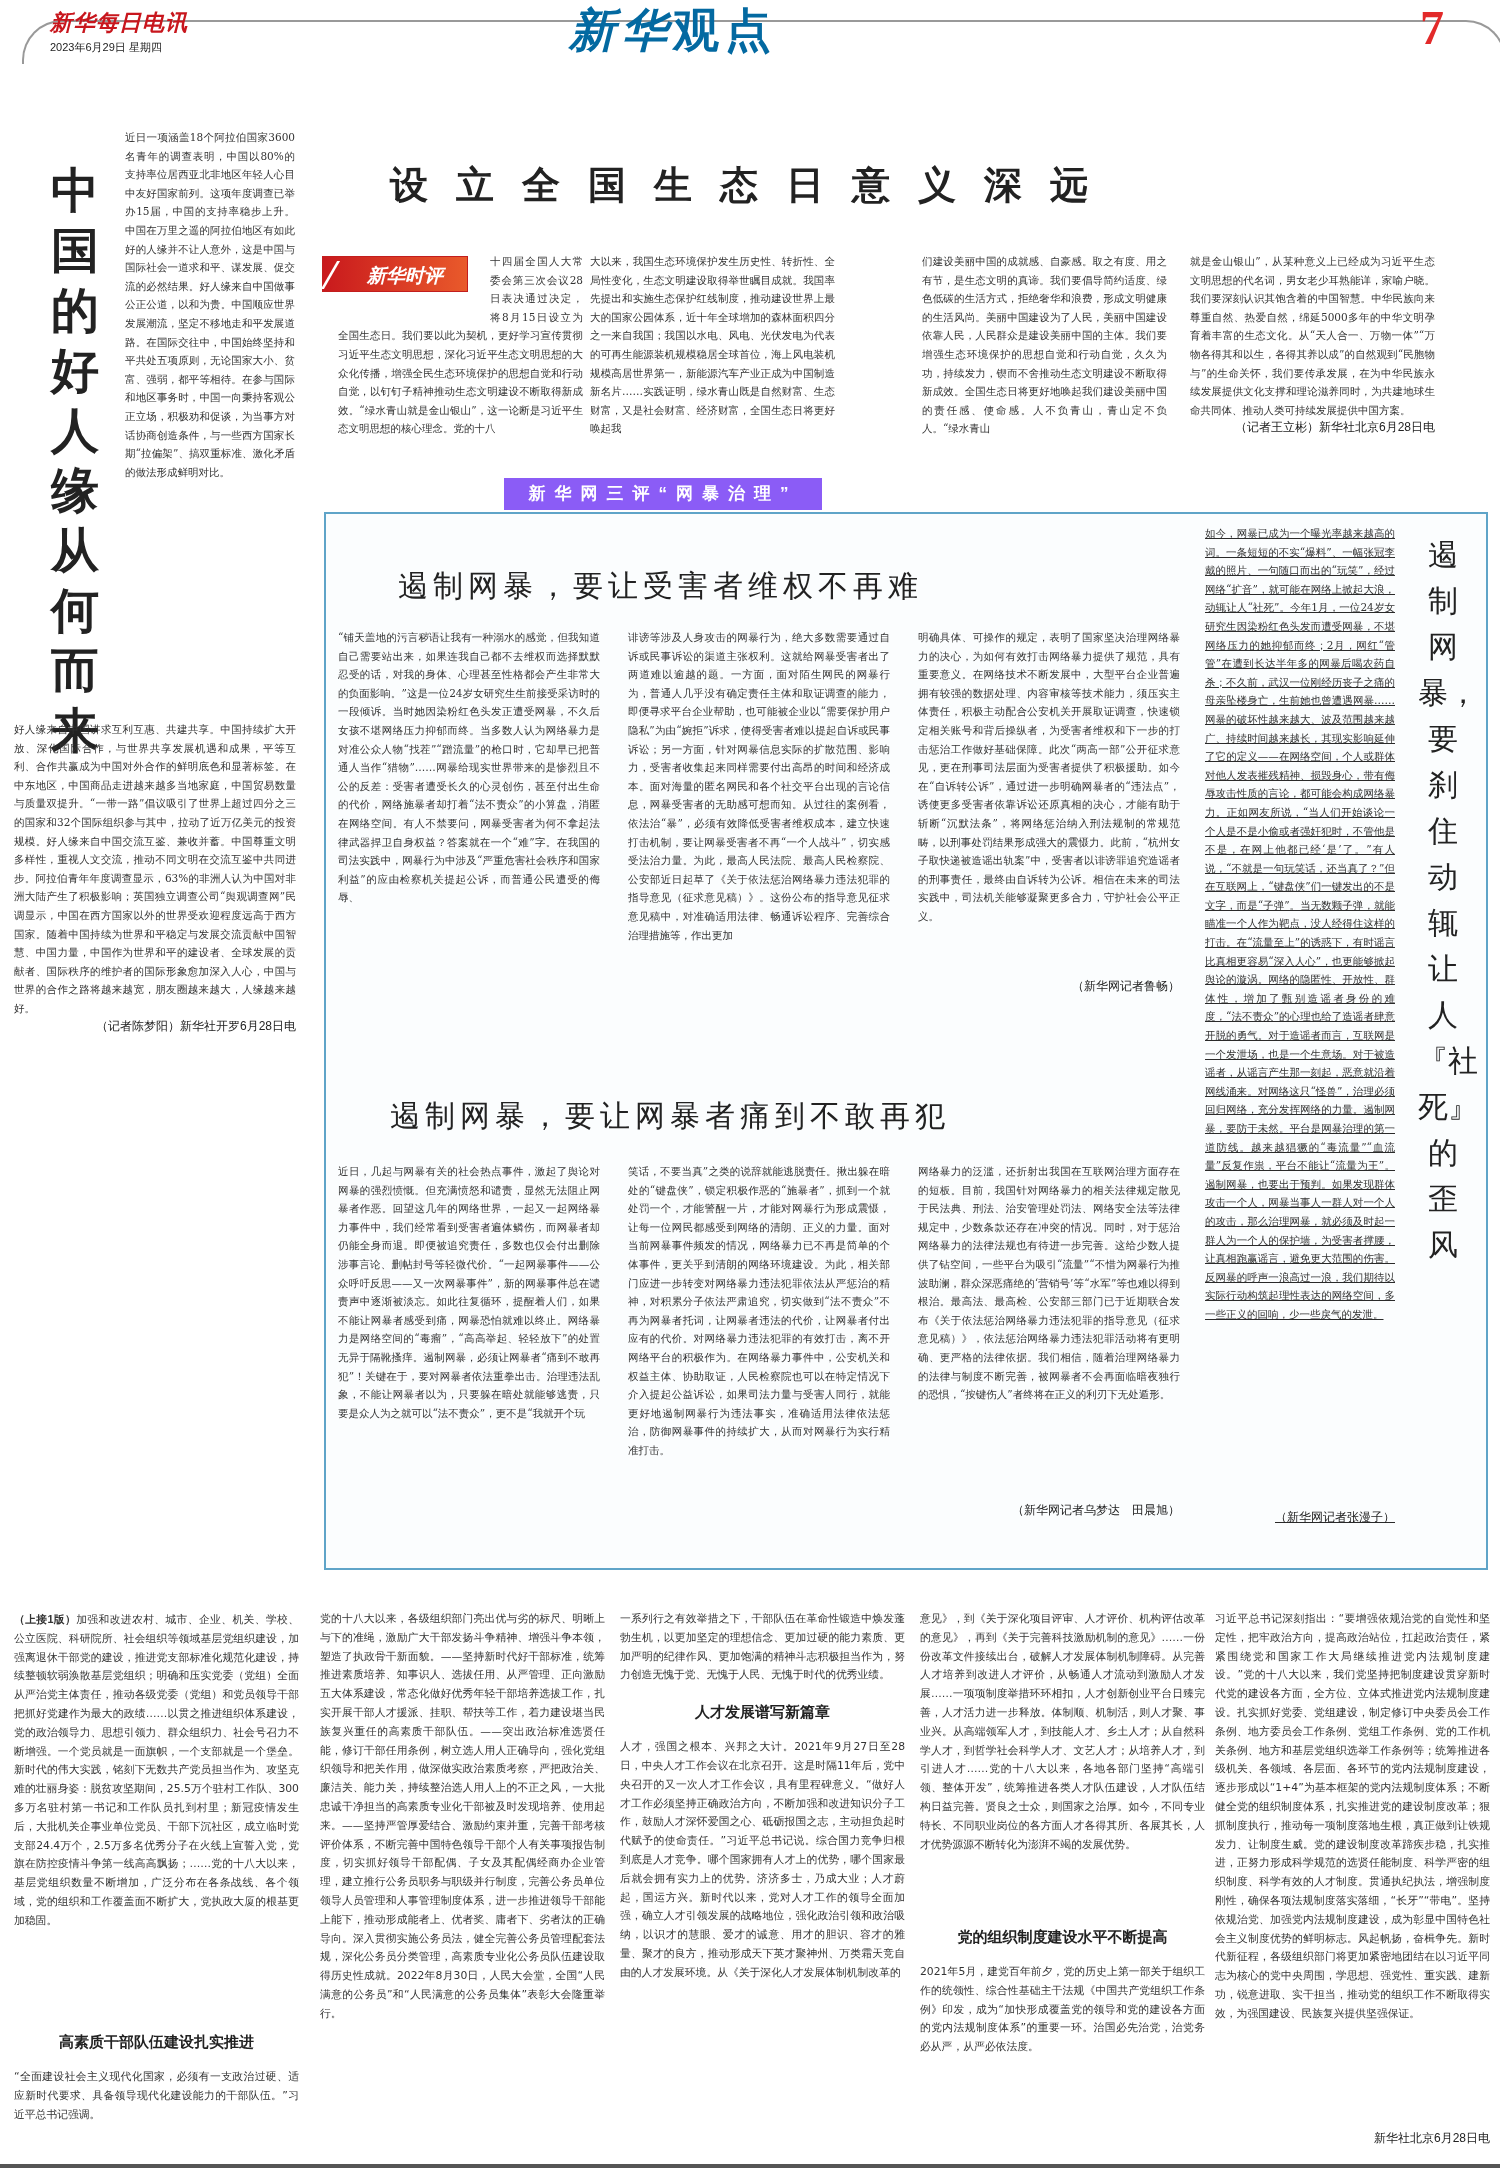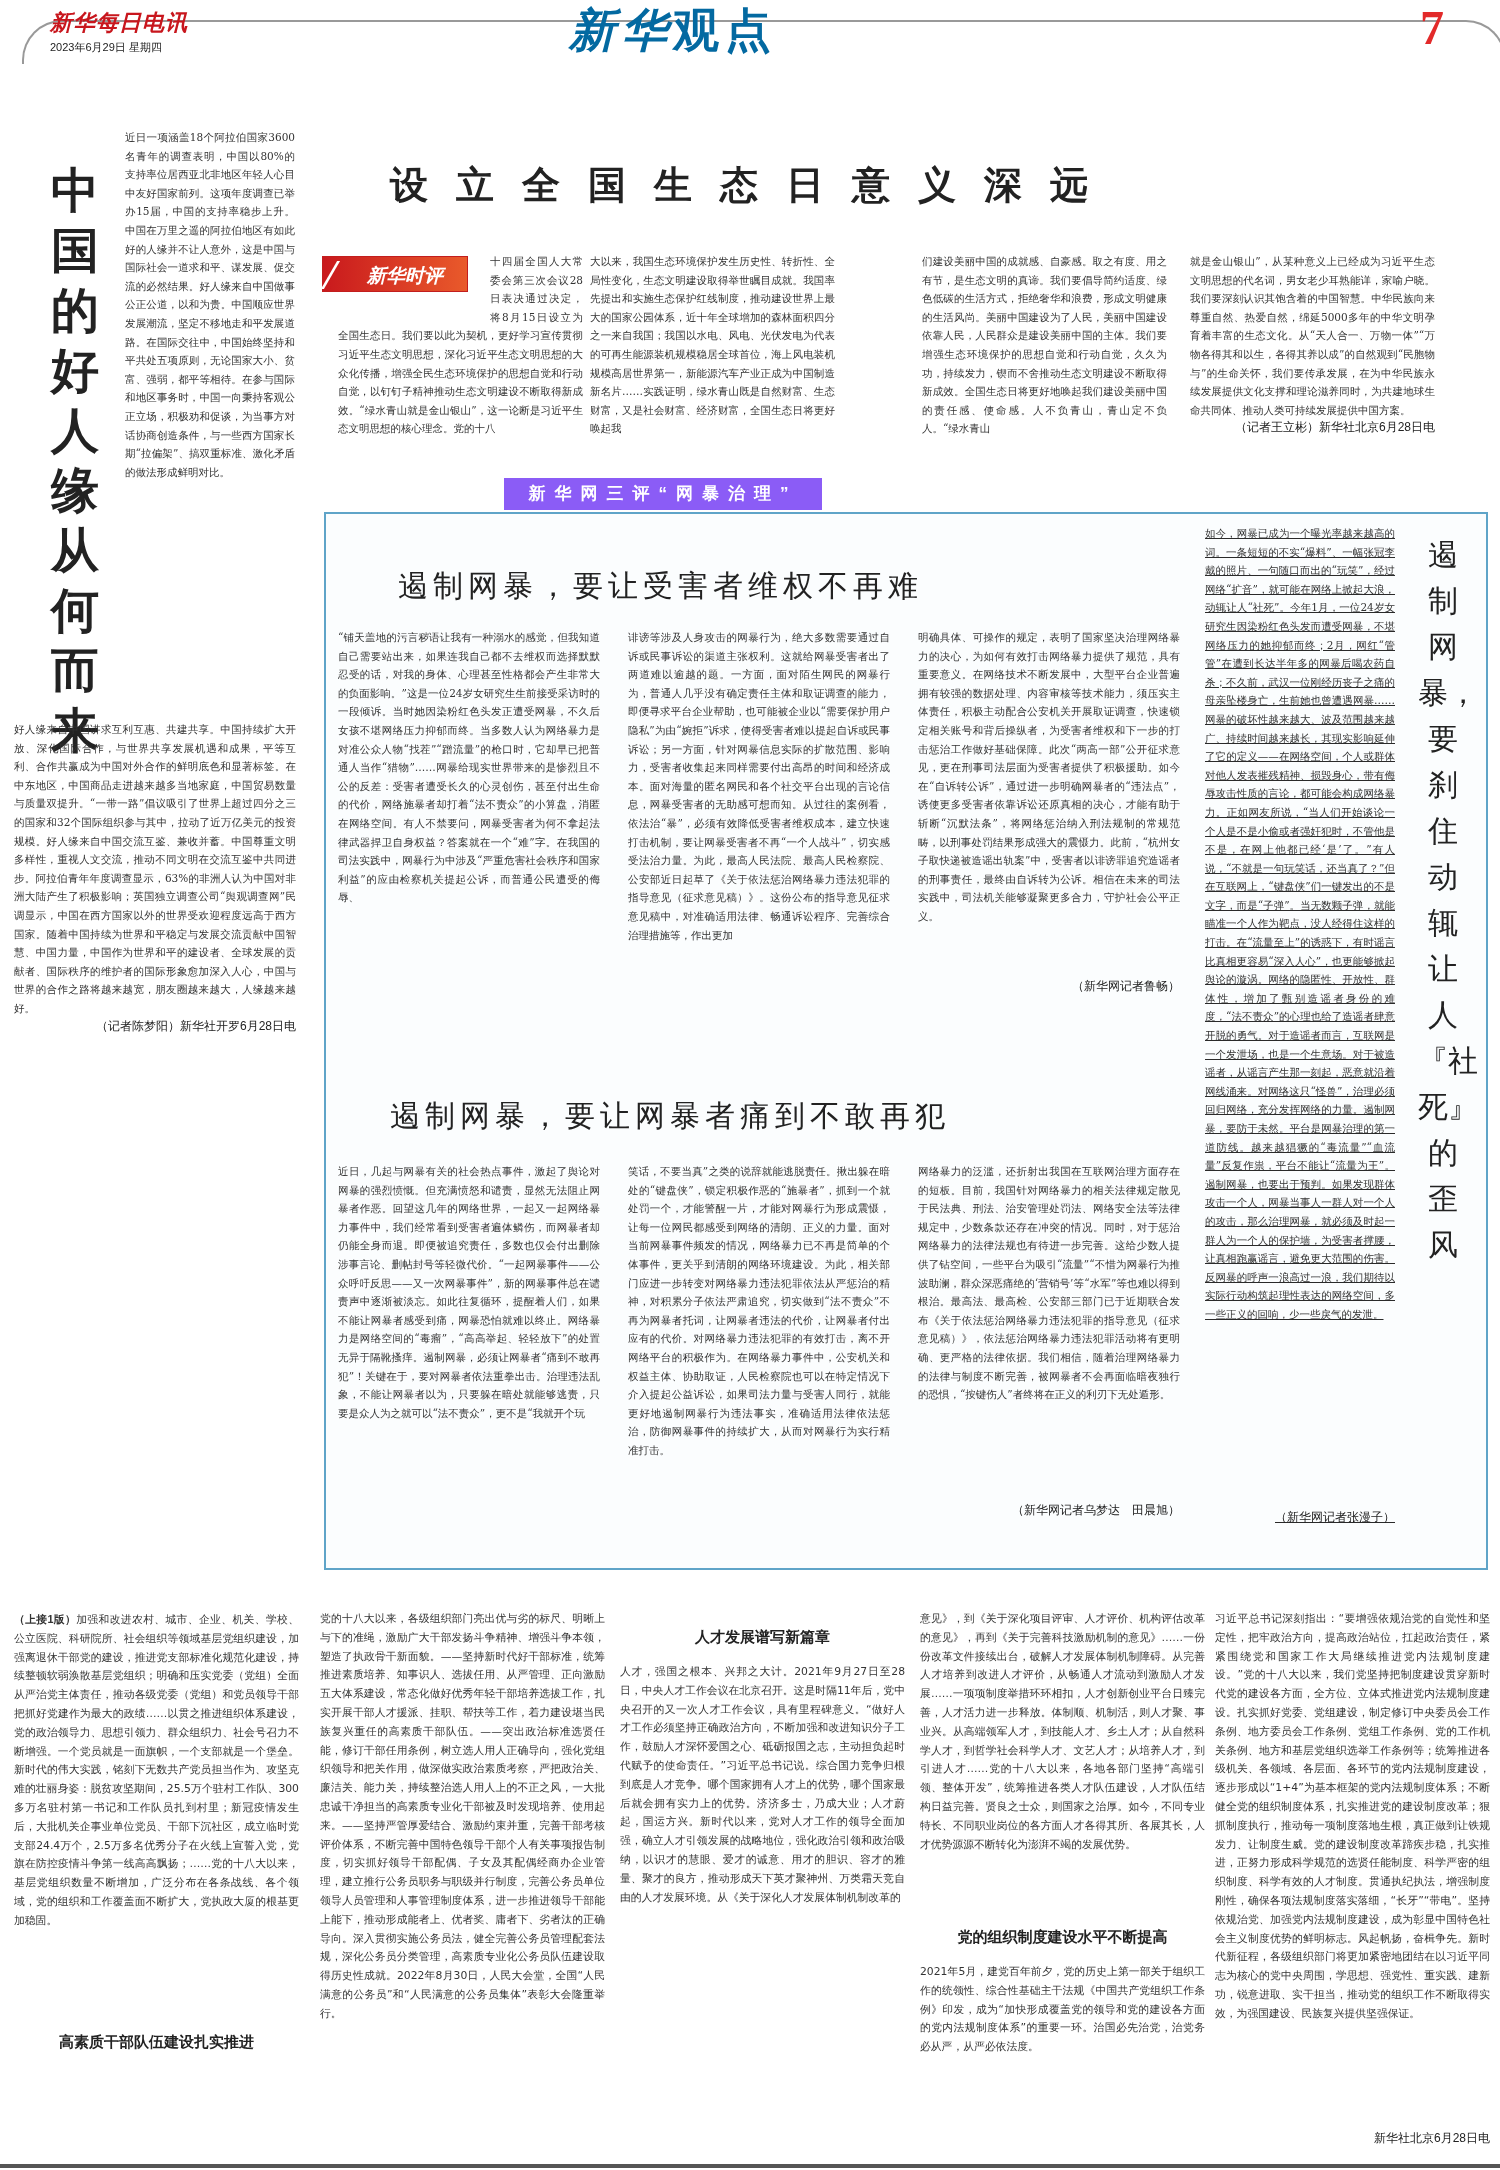--- a/index.html
+++ b/index.html
@@ -108,25 +108,27 @@
 
 <div class="side-col">
   <div class="p" style="height:985px; overflow:hidden;">如今，网暴已成为一个曝光率越来越高的词。一条短短的不实“爆料”、一幅张冠李戴的照片、一句随口而出的“玩笑”，经过网络“扩音”，就可能在网络上掀起大浪，动辄让人“社死”。今年1月，一位24岁女研究生因染粉红色头发而遭受网暴，不堪网络压力的她抑郁而终；2月，网红“管管”在遭到长达半年多的网暴后喝农药自杀；不久前，武汉一位刚经历丧子之痛的母亲坠楼身亡，生前她也曾遭遇网暴……网暴的破坏性越来越大、波及范围越来越广、持续时间越来越长，其现实影响延伸了它的定义——在网络空间，个人或群体对他人发表摧残精神、损毁身心，带有侮辱攻击性质的言论，都可能会构成网络暴力。正如网友所说，“当人们开始谈论一个人是不是小偷或者强奸犯时，不管他是不是，在网上他都已经‘是’了。”有人说，“不就是一句玩笑话，还当真了？”但在互联网上，“键盘侠”们一键发出的不是文字，而是“子弹”。当无数颗子弹，就能瞄准一个人作为靶点，没人经得住这样的打击。在“流量至上”的诱惑下，有时谣言比真相更容易“深入人心”，也更能够掀起舆论的漩涡。网络的隐匿性、开放性、群体性，增加了甄别造谣者身份的难度，“法不责众”的心理也给了造谣者肆意开脱的勇气。对于造谣者而言，互联网是一个发泄场，也是一个生意场。对于被造谣者，从谣言产生那一刻起，恶意就沿着网线涌来。对网络这只“怪兽”，治理必须回归网络，充分发挥网络的力量。遏制网暴，要防于未然。平台是网暴治理的第一道防线。越来越猖獗的“毒流量”“血流量”反复作祟，平台不能让“流量为王”。遏制网暴，也要出于预判。如果发现群体攻击一个人，网暴当事人一群人对一个人的攻击，那么治理网暴，就必须及时起一群人为一个人的保护墙，为受害者撑腰，让真相跑赢谣言，避免更大范围的伤害。反网暴的呼声一浪高过一浪，我们期待以实际行动构筑起理性表达的网络空间，多一些正义的回响，少一些戾气的发泄。</div>
   <div class="byline">（新华网记者张漫子）</div>
 </div>
 <div class="sidebar-vtitle">遏制网暴，要刹住动辄让人『社死』的歪风</div>
 
 <div class="bottom-col" style="left:14px;">
   <div class="p" style="height:405px; overflow:hidden;"><span class="lead-tag">（上接1版）</span><span>加强和改进农村、城市、企业、机关、学校、公立医院、科研院所、社会组织等领域基层党组织建设，加强离退休干部党的建设，推进党支部标准化规范化建设，持续整顿软弱涣散基层党组织；明确和压实党委（党组）全面从严治党主体责任，推动各级党委（党组）和党员领导干部把抓好党建作为最大的政绩……以贯之推进组织体系建设，党的政治领导力、思想引领力、群众组织力、社会号召力不断增强。一个党员就是一面旗帜，一个支部就是一个堡垒。新时代的伟大实践，铭刻下无数共产党员担当作为、攻坚克难的壮丽身姿：脱贫攻坚期间，25.5万个驻村工作队、300多万名驻村第一书记和工作队员扎到村里；新冠疫情发生后，大批机关企事业单位党员、干部下沉社区，成立临时党支部24.4万个，2.5万多名优秀分子在火线上宣誓入党，党旗在防控疫情斗争第一线高高飘扬；……党的十八大以来，基层党组织数量不断增加，广泛分布在各条战线、各个领域，党的组织和工作覆盖面不断扩大，党执政大厦的根基更加稳固。</span></div>
   <div class="subhead">高素质干部队伍建设扎实推进</div>
+  <div class="p">“全面建设社会主义现代化国家，必须有一支政治过硬、适应新时代要求、具备领导现代化建设能力的干部队伍。”习近平总书记强调。</div>
 </div>
 <div class="bottom-col" style="left:320px;">
   <div class="p" style="height:540px; overflow:hidden;">党的十八大以来，各级组织部门亮出优与劣的标尺、明晰上与下的准绳，激励广大干部发扬斗争精神、增强斗争本领，塑造了执政骨干新面貌。——坚持新时代好干部标准，统筹推进素质培养、知事识人、选拔任用、从严管理、正向激励五大体系建设，常态化做好优秀年轻干部培养选拔工作，扎实开展干部人才援派、挂职、帮扶等工作，着力建设堪当民族复兴重任的高素质干部队伍。——突出政治标准选贤任能，修订干部任用条例，树立选人用人正确导向，强化党组织领导和把关作用，做深做实政治素质考察，严把政治关、廉洁关、能力关，持续整治选人用人上的不正之风，一大批忠诚干净担当的高素质专业化干部被及时发现培养、使用起来。——坚持严管厚爱结合、激励约束并重，完善干部考核评价体系，不断完善中国特色领导干部个人有关事项报告制度，切实抓好领导干部配偶、子女及其配偶经商办企业管理，建立推行公务员职务与职级并行制度，完善公务员单位领导人员管理和人事管理制度体系，进一步推进领导干部能上能下，推动形成能者上、优者奖、庸者下、劣者汰的正确导向。深入贯彻实施公务员法，健全完善公务员管理配套法规，深化公务员分类管理，高素质专业化公务员队伍建设取得历史性成就。2022年8月30日，人民大会堂，全国“人民满意的公务员”和“人民满意的公务员集体”表彰大会隆重举行。</div>
 </div>
 <div class="bottom-col" style="left:620px;">
+  <div class="p">一系列行之有效举措之下，干部队伍在革命性锻造中焕发蓬勃生机，以更加坚定的理想信念、更加过硬的能力素质、更加严明的纪律作风、更加饱满的精神斗志积极担当作为，努力创造无愧于党、无愧于人民、无愧于时代的优秀业绩。</div>
   <div class="subhead">人才发展谱写新篇章</div>
   <div class="p" style="height:380px; overflow:hidden;">人才，强国之根本、兴邦之大计。2021年9月27日至28日，中央人才工作会议在北京召开。这是时隔11年后，党中央召开的又一次人才工作会议，具有里程碑意义。“做好人才工作必须坚持正确政治方向，不断加强和改进知识分子工作，鼓励人才深怀爱国之心、砥砺报国之志，主动担负起时代赋予的使命责任。”习近平总书记说。综合国力竞争归根到底是人才竞争。哪个国家拥有人才上的优势，哪个国家最后就会拥有实力上的优势。济济多士，乃成大业；人才蔚起，国运方兴。新时代以来，党对人才工作的领导全面加强，确立人才引领发展的战略地位，强化政治引领和政治吸纳，以识才的慧眼、爱才的诚意、用才的胆识、容才的雅量、聚才的良方，推动形成天下英才聚神州、万类霜天竞自由的人才发展环境。从《关于深化人才发展体制机制改革的</div>
 </div>
 <div class="bottom-col" style="left:920px;">
   <div class="p" style="height:300px; overflow:hidden;">意见》，到《关于深化项目评审、人才评价、机构评估改革的意见》，再到《关于完善科技激励机制的意见》……一份份改革文件接续出台，破解人才发展体制机制障碍。从完善人才培养到改进人才评价，从畅通人才流动到激励人才发展……一项项制度举措环环相扣，人才创新创业平台日臻完善，人才活力进一步释放。体制顺、机制活，则人才聚、事业兴。从高端领军人才，到技能人才、乡土人才；从自然科学人才，到哲学社会科学人才、文艺人才；从培养人才，到引进人才……党的十八大以来，各地各部门坚持“高端引领、整体开发”，统筹推进各类人才队伍建设，人才队伍结构日益完善。贤良之士众，则国家之治厚。如今，不同专业特长、不同职业岗位的各方面人才各得其所、各展其长，人才优势源源不断转化为澎湃不竭的发展优势。</div>
   <div class="subhead">党的组织制度建设水平不断提高</div>
   <div class="p">2021年5月，建党百年前夕，党的历史上第一部关于组织工作的统领性、综合性基础主干法规《中国共产党组织工作条例》印发，成为“加快形成覆盖党的领导和党的建设各方面的党内法规制度体系”的重要一环。治国必先治党，治党务必从严，从严必依法度。</div>
 </div>
 <div class="bottom-col" style="left:1215px; width:275px;">
   <div class="p" style="height:520px; overflow:hidden;">习近平总书记深刻指出：“要增强依规治党的自觉性和坚定性，把牢政治方向，提高政治站位，扛起政治责任，紧紧围绕党和国家工作大局继续推进党内法规制度建设。”党的十八大以来，我们党坚持把制度建设贯穿新时代党的建设各方面，全方位、立体式推进党内法规制度建设。扎实抓好党委、党组建设，制定修订中央委员会工作条例、地方委员会工作条例、党组工作条例、党的工作机关条例、地方和基层党组织选举工作条例等；统筹推进各级机关、各领域、各层面、各环节的党内法规制度建设，逐步形成以“1+4”为基本框架的党内法规制度体系；不断健全党的组织制度体系，扎实推进党的建设制度改革；狠抓制度执行，推动每一项制度落地生根，真正做到让铁规发力、让制度生威。党的建设制度改革蹄疾步稳，扎实推进，正努力形成科学规范的选贤任能制度、科学严密的组织制度、科学有效的人才制度。贯通执纪执法，增强制度刚性，确保各项法规制度落实落细，“长牙”“带电”。坚持依规治党、加强党内法规制度建设，成为彰显中国特色社会主义制度优势的鲜明标志。风起帆扬，奋楫争先。新时代新征程，各级组织部门将更加紧密地团结在以习近平同志为核心的党中央周围，学思想、强党性、重实践、建新功，锐意进取、实干担当，推动党的组织工作不断取得实效，为强国建设、民族复兴提供坚强保证。</div>

